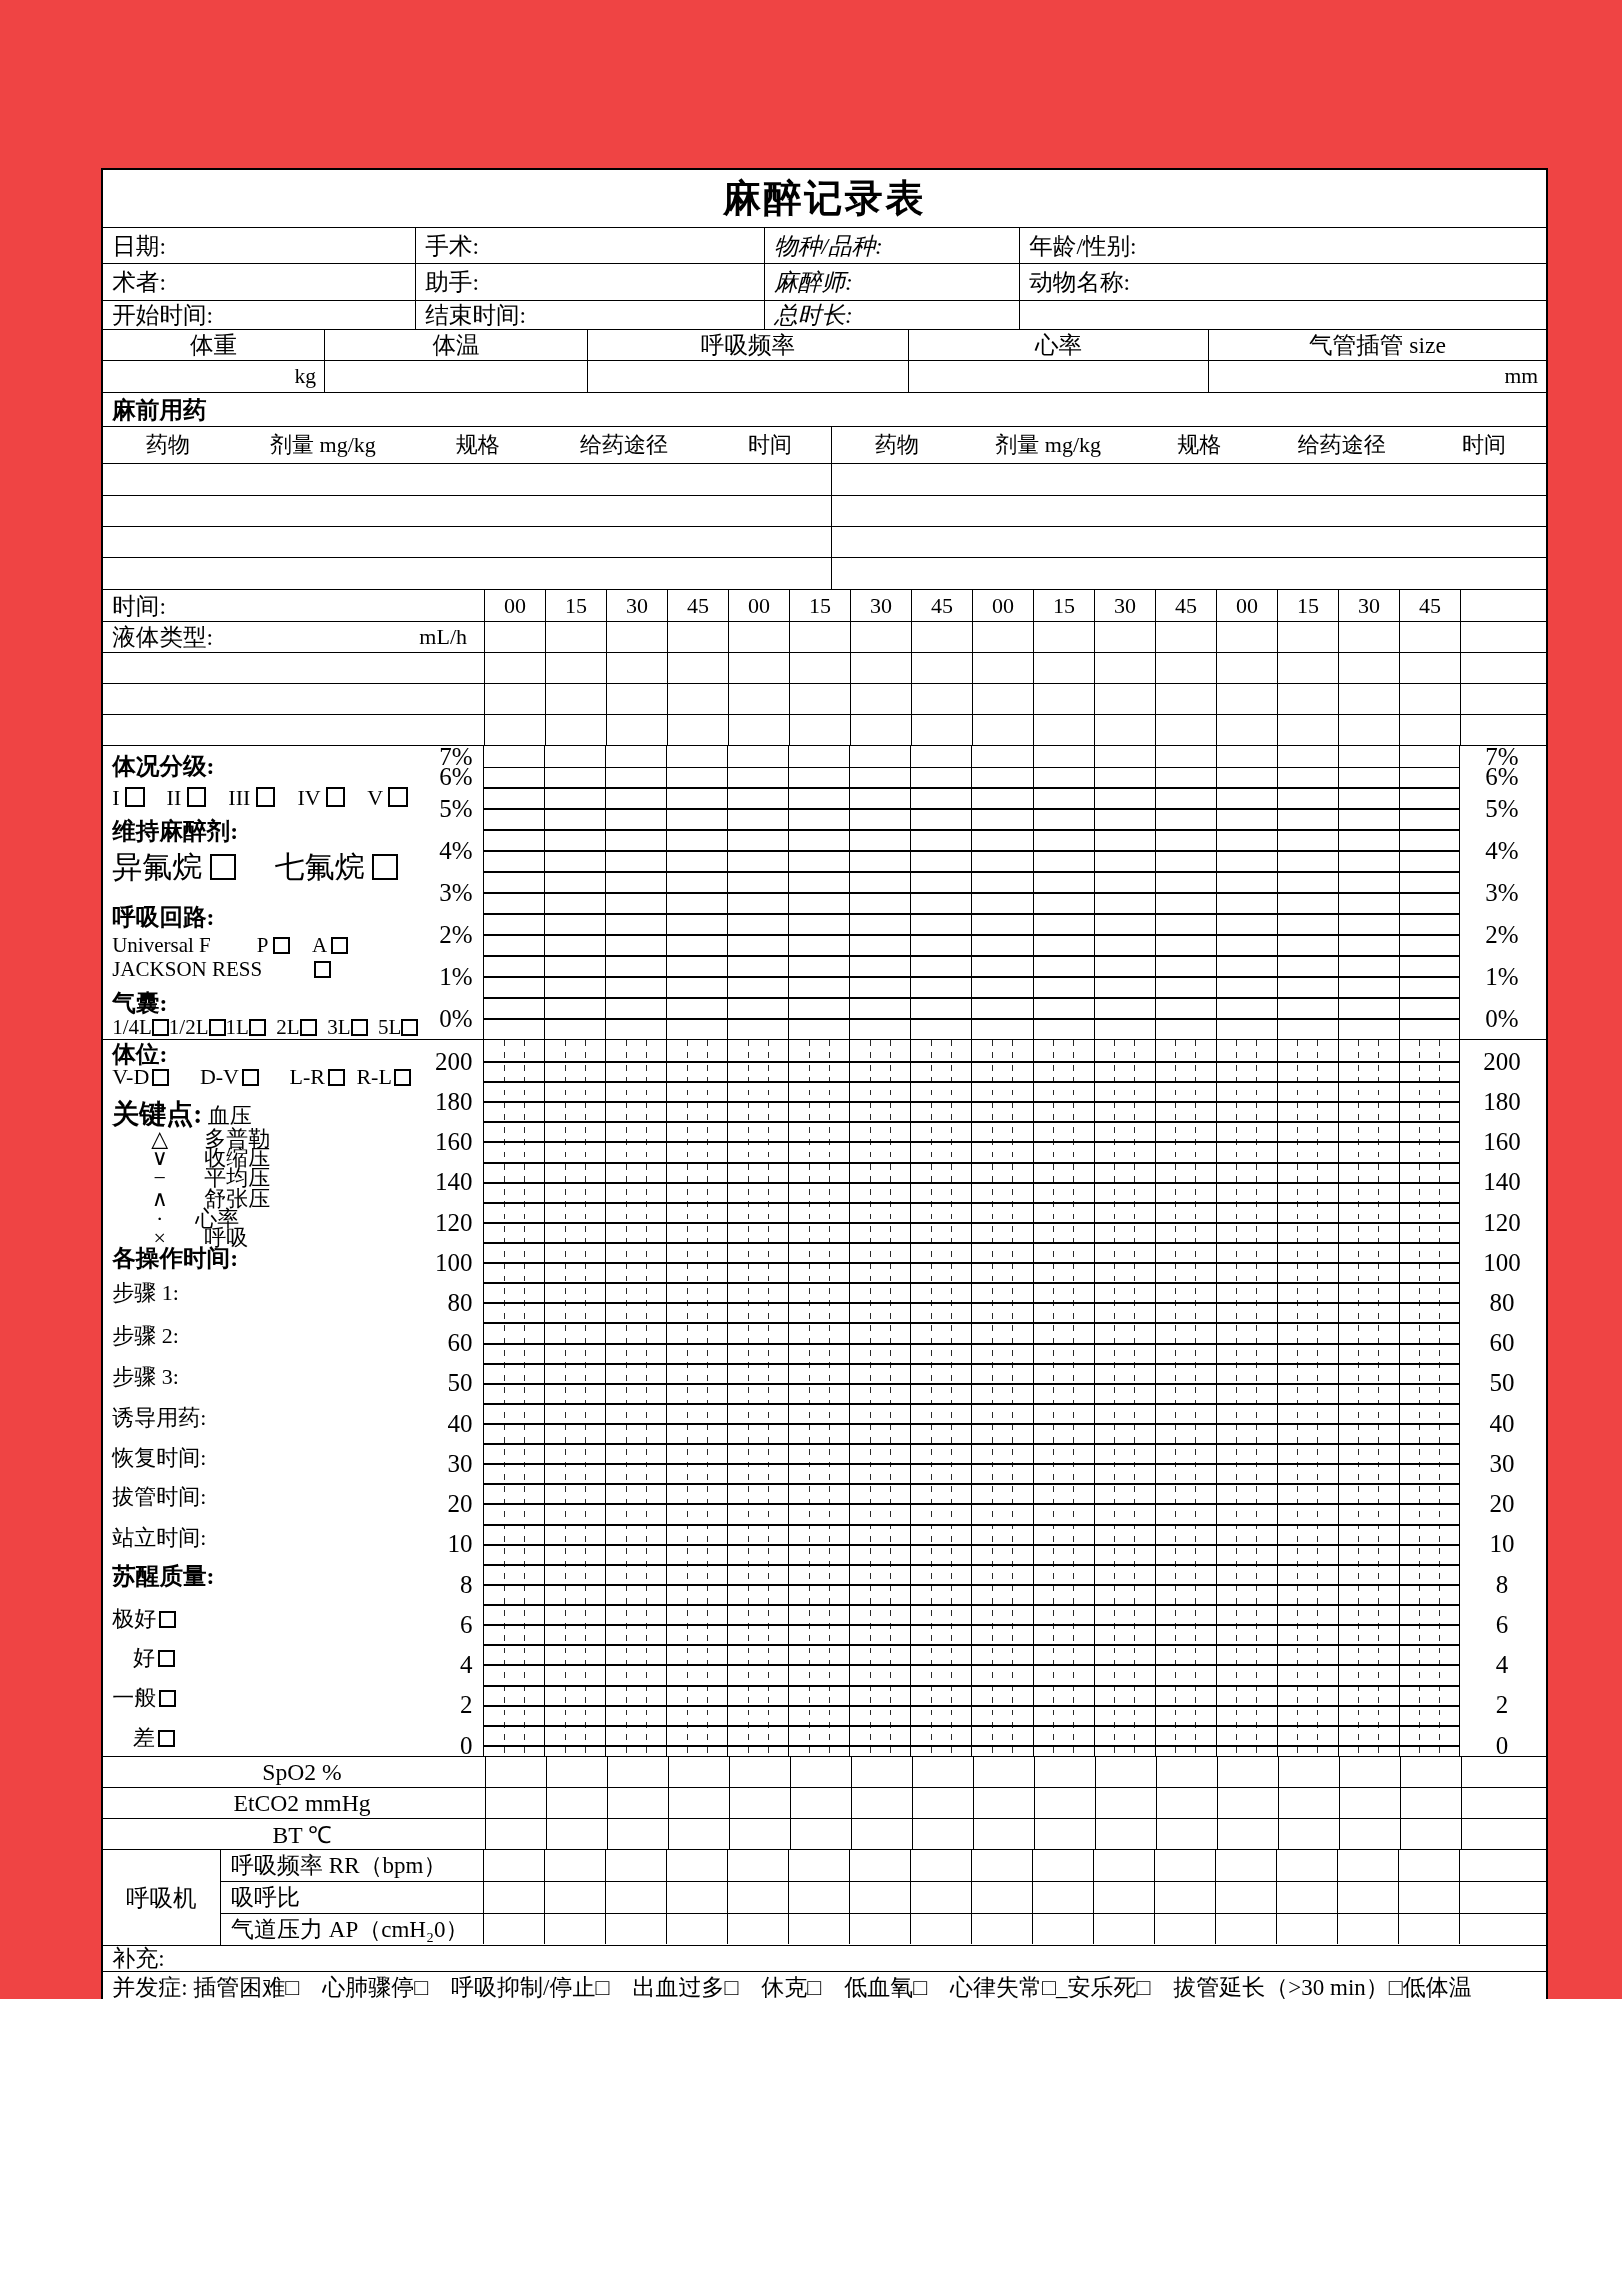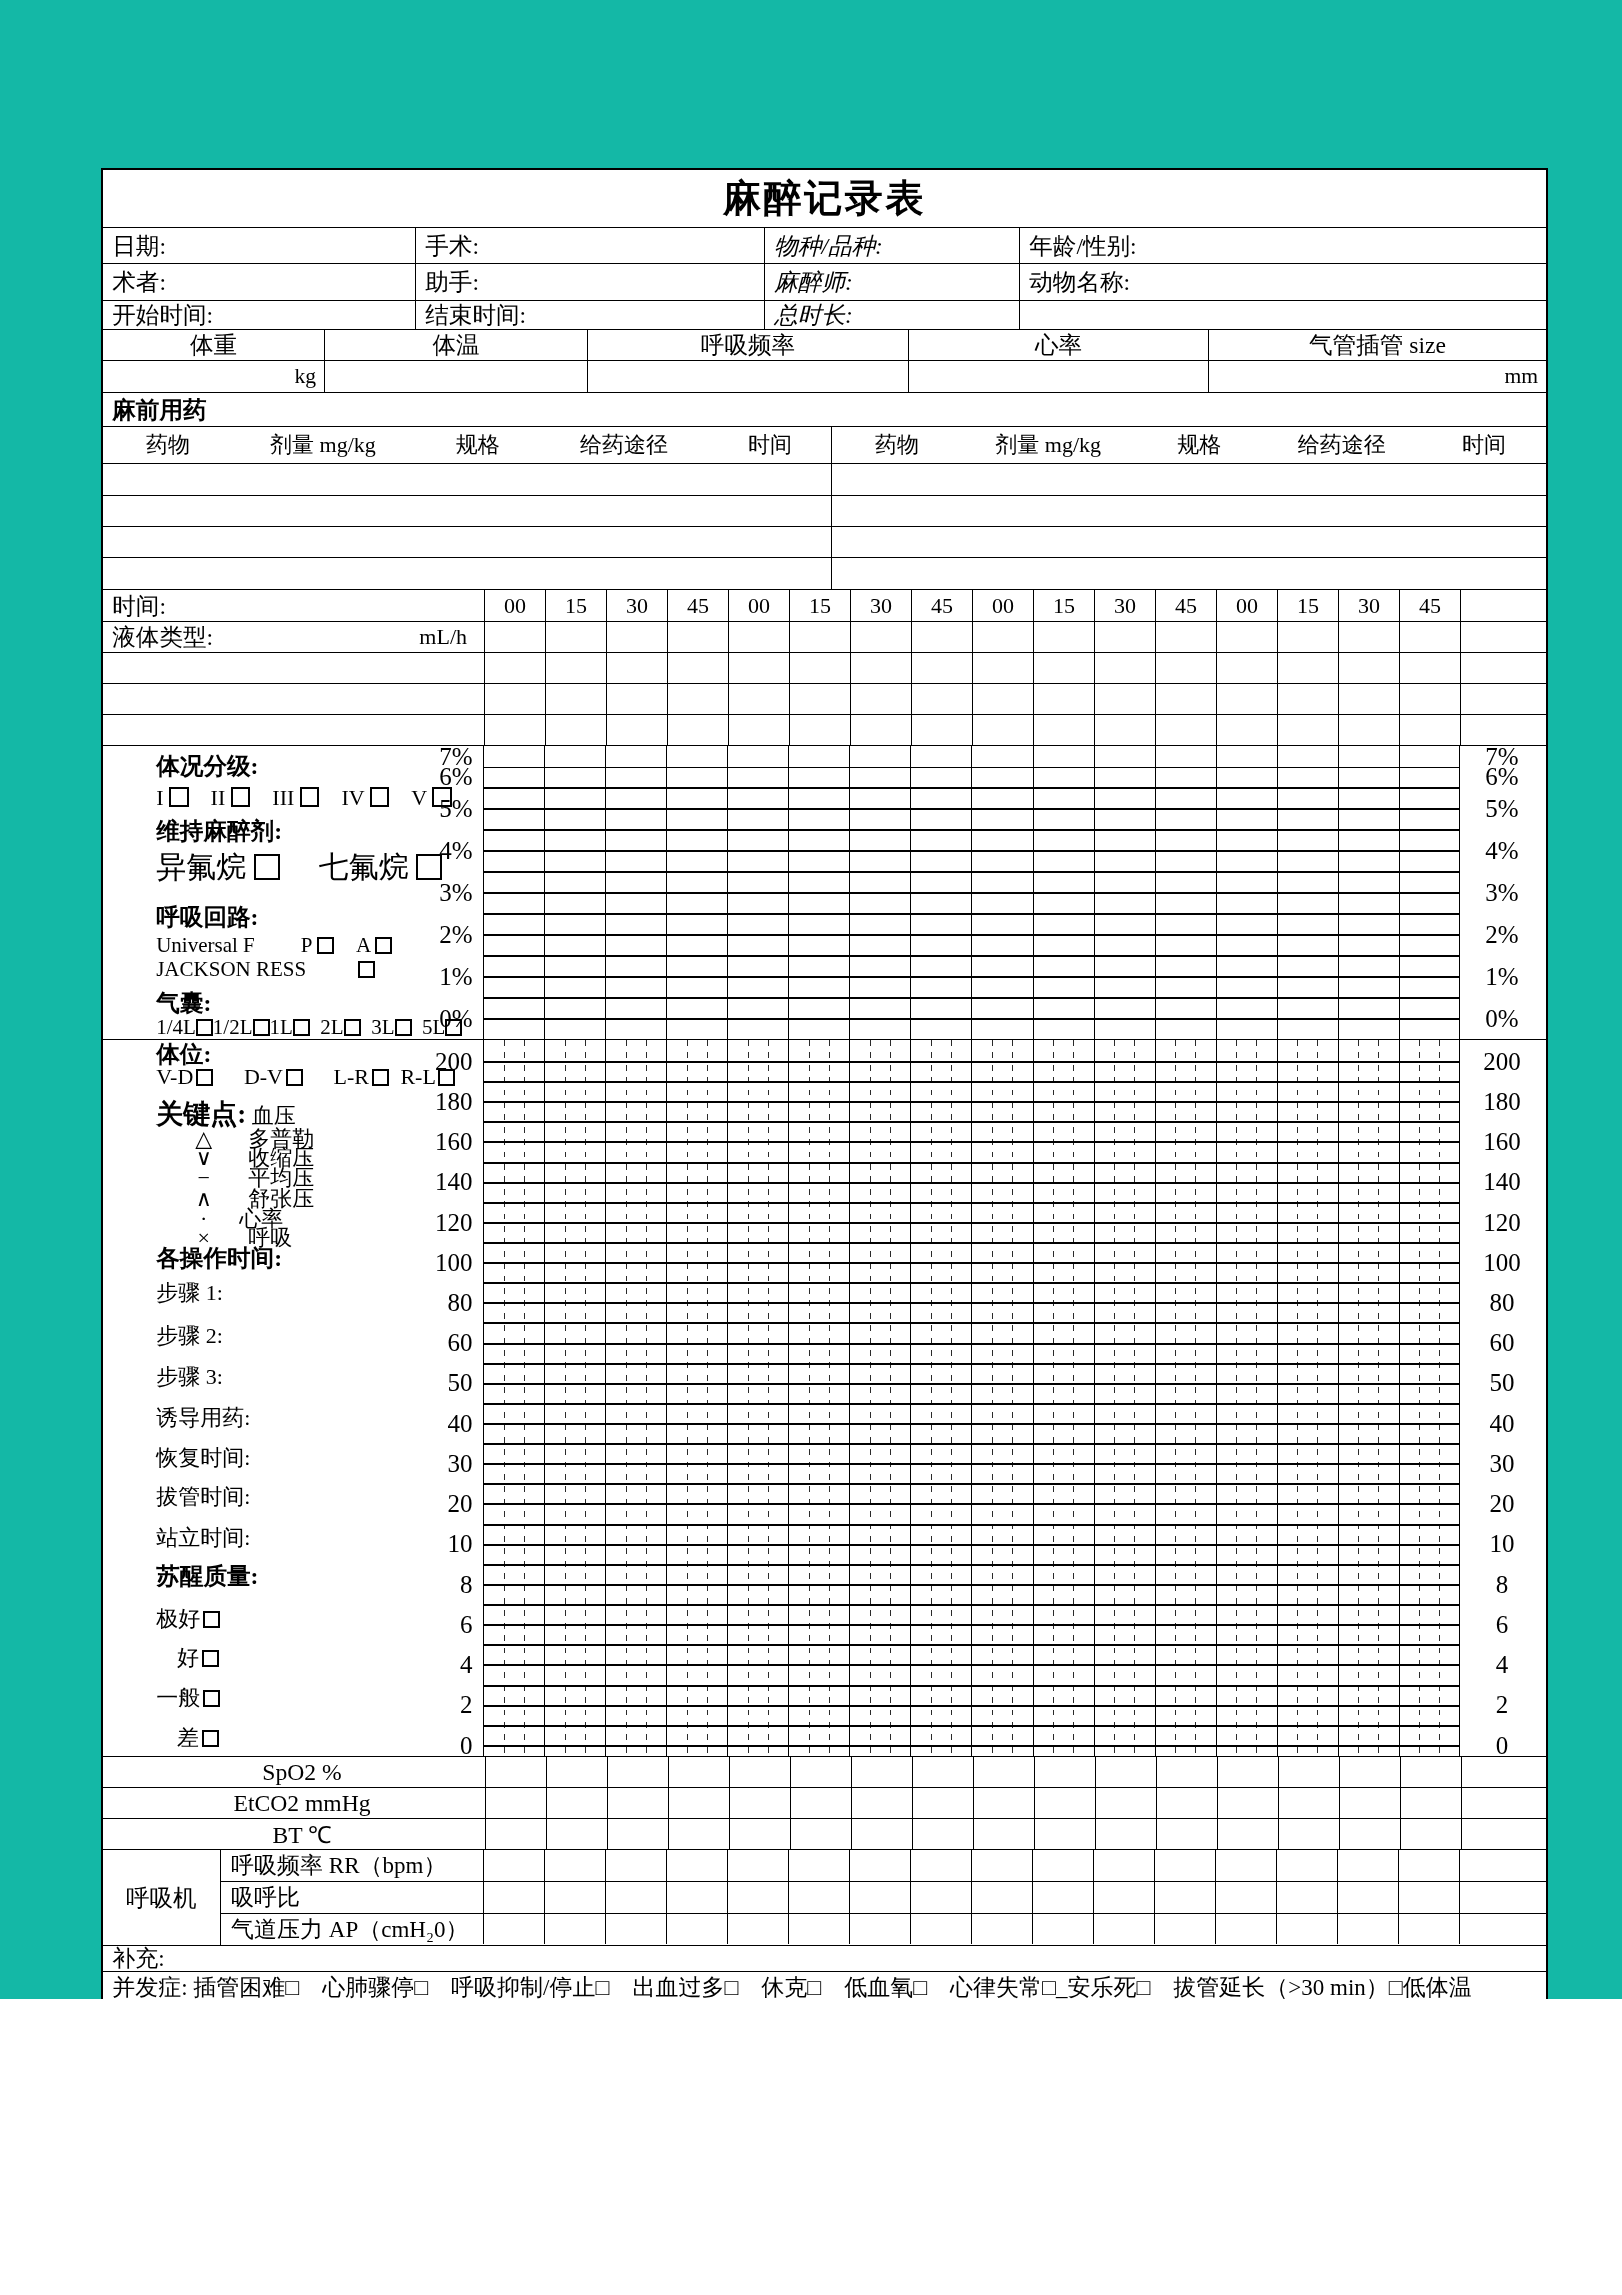--- a/index.html
+++ b/index.html
@@ -1,18 +1,18 @@
 <!DOCTYPE html>
 <html style="font-size:10.5px"><head>
 <meta charset="utf-8">
 <style>
   * { margin:0; padding:0; box-sizing:border-box; }
   html,body { background:#fff; }
   .page {
-    position:relative; width:1623px; height:1999px; background:#14b8a6;
+    position:relative; width:1623px; height:1999px; background:#ef4444;
     font-family:"Liberation Serif","DejaVu Serif",serif; color:#000;padding-left:20px;
   }
   .form {
     position:absolute; left:101px; top:168px; width:1447px; height:1903px;
     border:2.6px solid #000; background:#fff;
   }
   .row { position:relative; width:100%; border-bottom:1.3px solid #000; display:flex; }
   .row.noline { border-bottom:none; }
   
   .title-row { height:58px; align-items:center; justify-content:center; }
@@ -42,21 +42,21 @@
   .grid { position:relative; width:975px; }
   .rpanel { position:relative; width:85px; border-left:1.3px solid #000; }
   .vline { position:absolute; top:0; bottom:0; width:1.3px; background:#000; }
   .hline { position:absolute; left:0; right:0; height:1.3px; background:#000; }
   .vdash { position:absolute; top:0; bottom:0; width:1.3px;
            background:repeating-linear-gradient(to bottom,#2a2a2a 0 5.9px,transparent 5.9px 12.4px); }
   .slabel { position:absolute; font-size:25px; line-height:26px; transform:translateY(-13px); }
   .slabel.sr { left:0; right:0; text-align:center; }
   .slabel.sl { right:10.5px; }
   
-  .pl { position:absolute; left:9.2px; right:21px; font-size:22px; line-height:29px; white-space:nowrap;margin-left:44px; }
+  .pl { position:absolute; left:9.2px; right:21px; font-size:22px; line-height:29px; white-space:nowrap; }
   .pl.bold { font-weight:bold; font-size:23.6px; }
   .pl.big { font-size:30px; }
   .pl.lat { font-size:21px; }
   .ind1 { left:30px; }
   .cb { display:inline-block; width:19.6px; height:19.6px; border:2px solid #000; vertical-align:-1.3px; }
   .cb.big { width:26px; height:26px; vertical-align:-2.6px; }
   .cb.sm { width:17px; height:17px; }
   .gap { margin-right:22px; }
   .sym { display:inline-block; width:37px; text-align:center; margin-left:29px; }
   .symtxt { margin-left:26px; }

